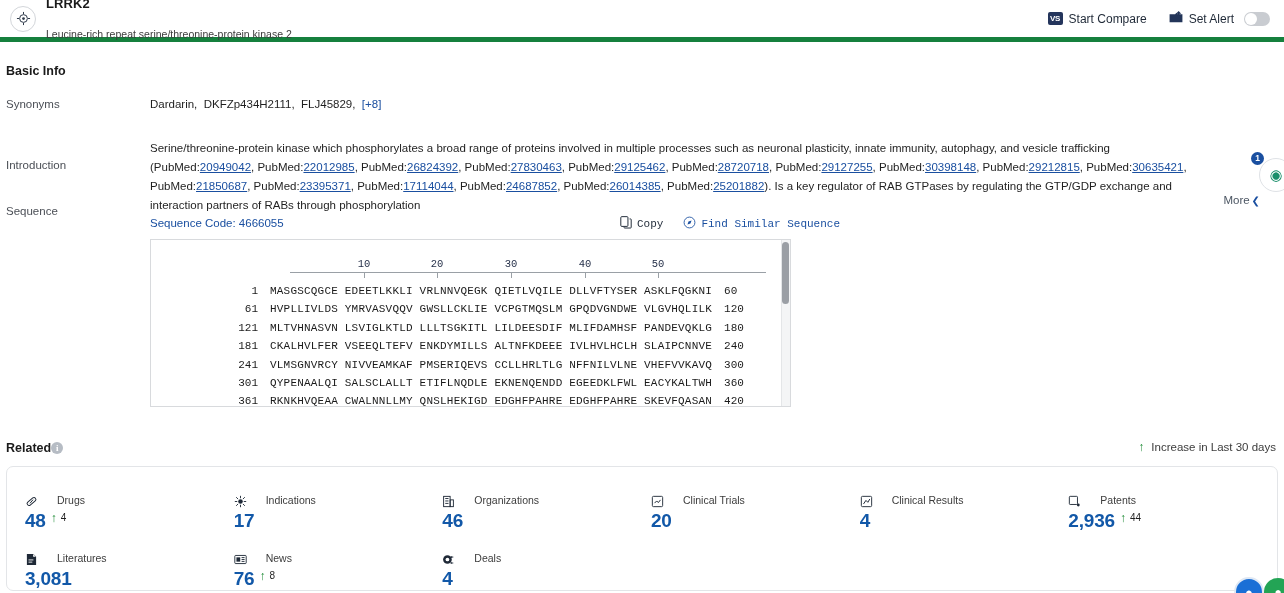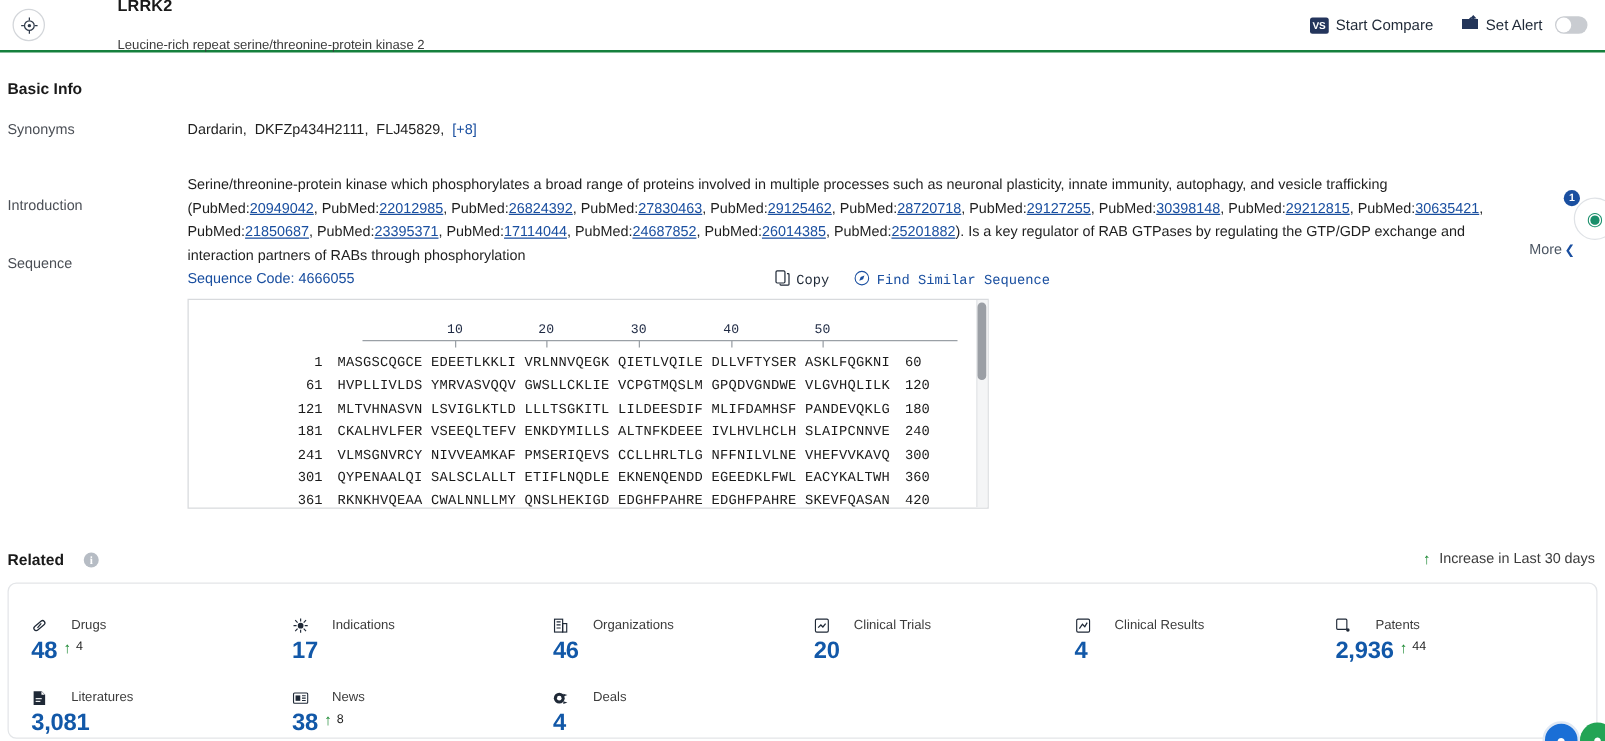--- a/index.html
+++ b/index.html
@@ -11,23 +11,22 @@
     color: #2b2b2b;
     overflow: hidden;
   }
   #page { position: relative; width: 1284px; height: 593px; background:#fff; }
 
   
   .header {
     position: relative;
     height: 42px;
     display: flex; align-items: center;
-    border-bottom: 2px solid #15803d;
+    border-bottom: 5px solid #15803d;
     padding: 0 10px 0 6px;
-    gap: 48px;
   }
   .hdr-icon {
     width: 26px; height: 26px; border-radius: 50%;
     border: 1px solid #d3d6da; background:#fff;
     display:flex; align-items:center; justify-content:center;
     margin-left: 4px; margin-right: 10px; flex: none;
   }
   .hdr-titles { display:flex; flex-direction:column; justify-content:center; line-height:1.15; }
   .hdr-title { font-size: 13px; font-weight: bold; color:#1a1a1a; letter-spacing:0.1px; }
   .hdr-sub { font-size: 10.5px; color:#3c3c3c; margin-top:17px; }
@@ -108,21 +107,21 @@
   .seq-scroll {
     position:absolute; right:0px; top:0px; width:9px; height:100%;
     background:#f4f5f6; border-left:1px solid #e4e6e8;
   }
   .seq-thumb {
     position:absolute; right:1px; top:2px; width:7px; height:62px;
     background:#9b9fa5; border-radius:4px;
   }
 
   
-  #related-title { position:absolute; left:6px; top:441px; display:flex; align-items:center; gap:16px; }
+  #related-title { position:absolute; left:6px; top:441px; display:flex; align-items:center; gap:0; }
   .info-dot {
     width:12px; height:12px; border-radius:50%; background:#b6bcc4;
     color:#fff; font-size:9px; font-weight:bold; line-height:12px; text-align:center;
     font-family:"Liberation Serif", serif;
   }
   #increase-note {
     position:absolute; right:8px; top:441px; font-size:11.5px; color:#3c3c3c;
     display:flex; align-items:center; gap:7px;
   }
   .up-arrow { color:#1d8a34; font-size:12px; font-weight:bold; line-height:1; }
@@ -403,21 +402,21 @@
             <span class="stat-ico"><svg width="13" height="13" viewBox="0 0 24 24" fill="none" stroke="#1f2937" stroke-width="1.7">
                 <rect x="1.5" y="4.5" width="21" height="15" rx="1.5"></rect>
                 <rect x="4.5" y="8" width="7" height="8" fill="#1f2937" stroke="none"></rect>
                 <line x1="14" y1="8.5" x2="19.5" y2="8.5"></line>
                 <line x1="14" y1="12" x2="19.5" y2="12"></line>
                 <line x1="14" y1="15.5" x2="19.5" y2="15.5"></line>
               </svg></span>
             <span class="stat-label">News</span>
           </div>
           <div class="stat-val-row">
-            <span class="stat-value">38</span>
+            <span class="stat-value">76</span>
             <span class="stat-delta">
               <span class="up-arrow">↑</span>
               <span class="stat-delta-num">8</span>
             </span>
           </div>
         </div>
         <div class="stat">
           <div class="stat-head">
             <span class="stat-ico"><svg width="13" height="13" viewBox="0 0 24 24" fill="#1f2937">
                 <circle cx="10" cy="12" r="8"></circle>

